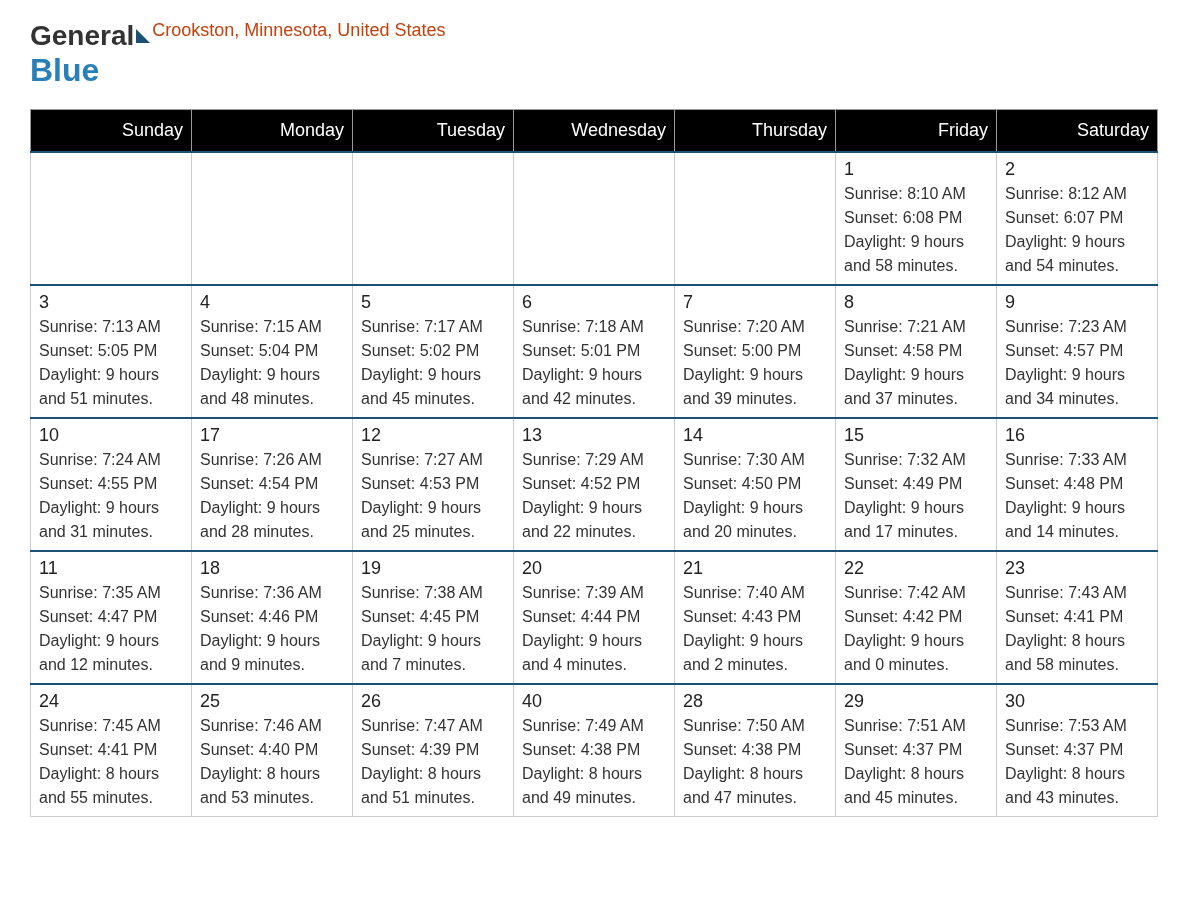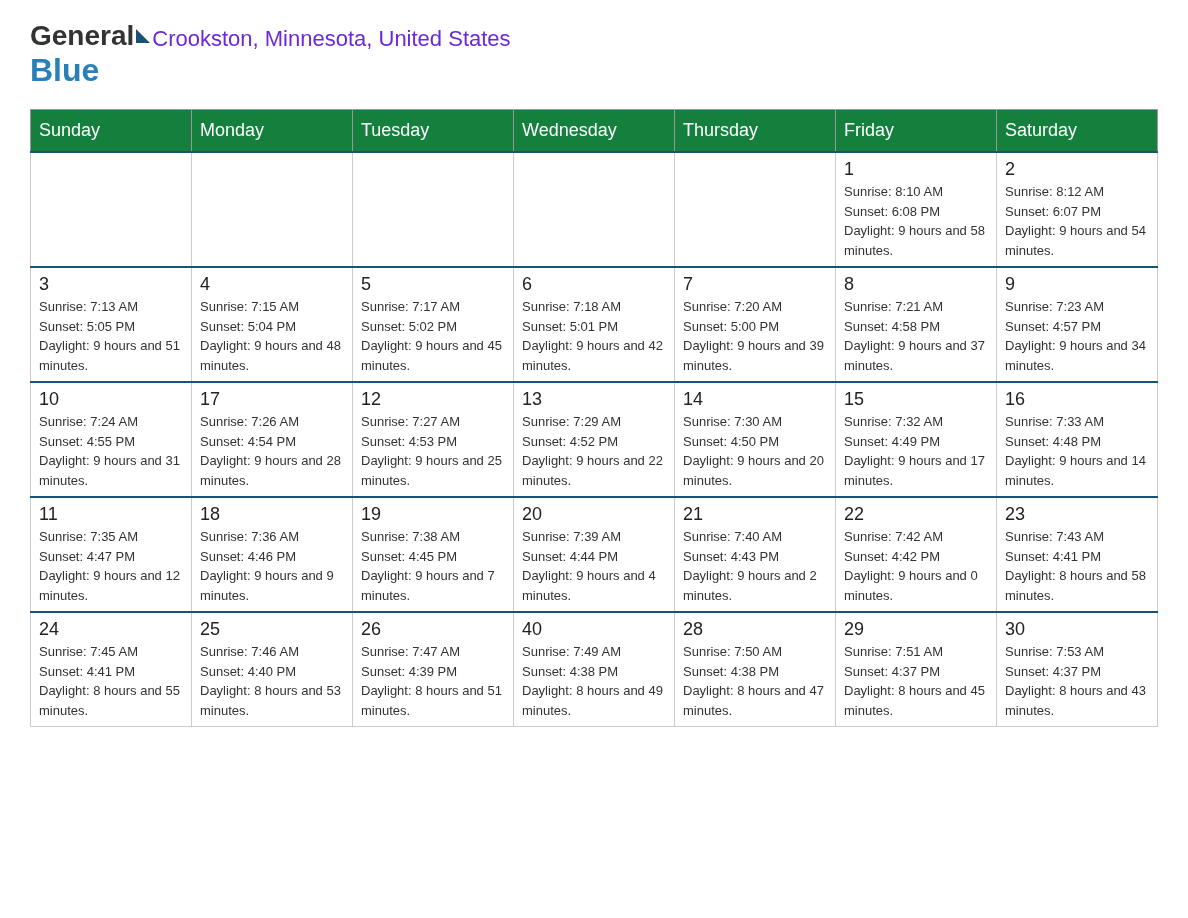--- a/index.html
+++ b/index.html
@@ -43,36 +43,35 @@
     .title-section {
       text-align: right;
     }
     .month-title {
       font-size: 52px;
       font-weight: normal;
       color: #222;
       line-height: 1;
     }
     .location {
-      font-size: 22px;
-      color: #6d28d9;
-      margin-top: 6px;
+      font-size: 18px;
+      color: #c2410c;
     }
     .calendar {
       width: 100%;
       border-collapse: collapse;
       border: 1px solid #999;
     }
     .calendar th {
-      background-color: #15803d;
+      background-color: #000000;
       color: #fff;
       padding: 10px 8px;
       font-size: 18px;
       font-weight: normal;
-      text-align: left;
+      text-align: right;
       border: 1px solid #999;
     }
     .calendar td {
       vertical-align: top;
       padding: 6px 8px;
       border: 1px solid #ccc;
       width: 14.28%;
       min-height: 110px;
       height: 110px;
     }
@@ -80,21 +79,21 @@
       border-top: 2px solid #1a5276;
     }
     .day-num {
       font-size: 18px;
       color: #222;
       font-weight: normal;
       display: block;
       margin-bottom: 2px;
     }
     .day-info {
-      font-size: 13px;
+      font-size: 16px;
       color: #333;
       line-height: 1.5;
     }
     .empty-cell {
       background: #fff;
     }
     .calendar tbody tr:first-child td {
       border-top: 2px solid #1a5276;
     }
   </style>

